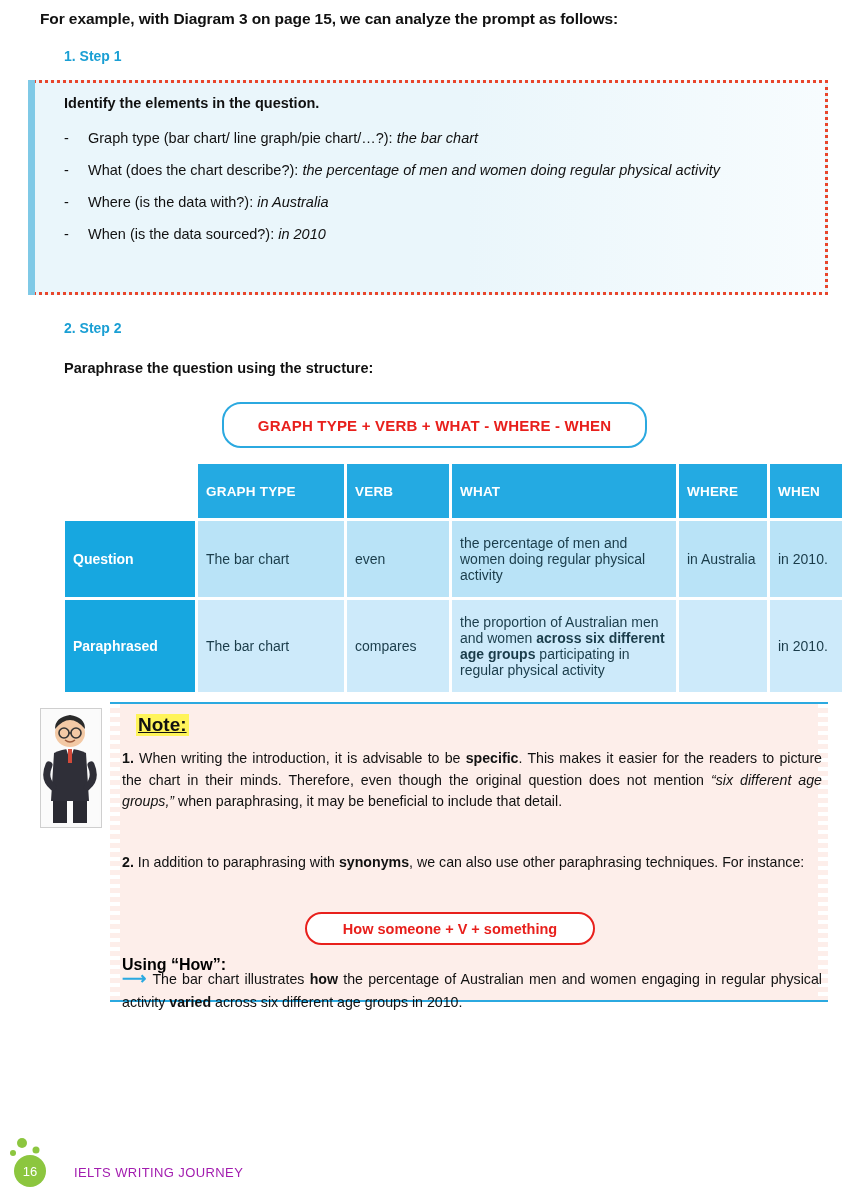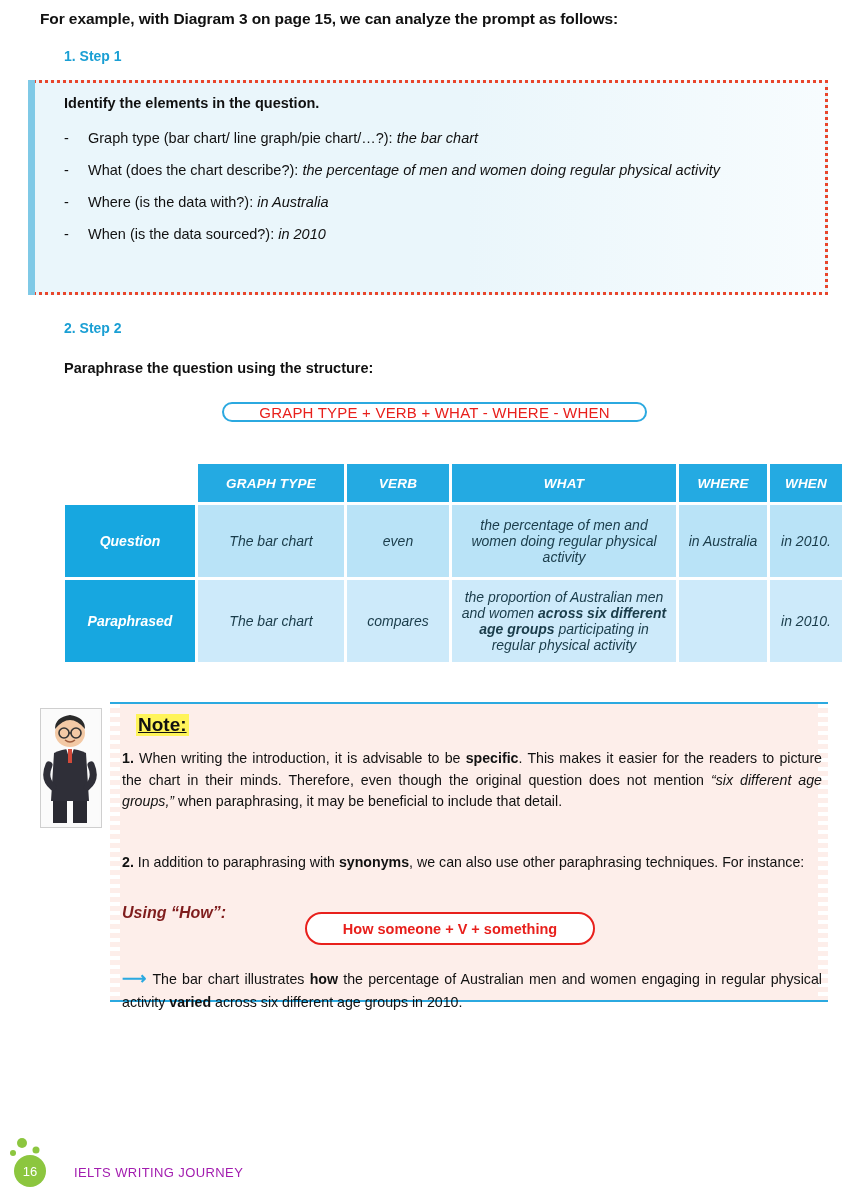--- a/index.html
+++ b/index.html
@@ -98,51 +98,49 @@
     font-weight: bold;
     color: #111;
   }
 
   
   .structure-pill {
     position: absolute;
     left: 222px;
     top: 402px;
     width: 425px;
-    height: 20px;
+    height: 46px;
     border: 2px solid #2ba9e0;
     border-radius: 19px;
     background: #ffffff;
     display: flex;
     align-items: center;
     justify-content: center;
     font-size: 15px;
-    font-weight: normal;
+    font-weight: bold;
     color: #e8201c;
     letter-spacing: 0.2px;
     box-sizing: border-box;
   }
 
   
   .tbl {
     position: absolute;
     left: 62px;
     top: 461px;
     width: 765px;
     border-collapse: separate;
     border-spacing: 3px;
     table-layout: fixed;
   }
   .tbl td {
-    text-align: center;
     vertical-align: middle;
     font-size: 14px;
     color: #1a3c4a;
-    padding: 6px 8px;
-    font-style: italic;
+    padding: 14px 8px;
   }
   .tbl .hdr {
     background: #24aae2;
     color: #ffffff;
     font-weight: bold;
     font-size: 13.5px;
     height: 26px;
     letter-spacing: 0.2px;
   }
   .tbl .blank { background: transparent; }
@@ -216,25 +214,24 @@
     text-align: justify;
   }
   .note-p1 { top: 748px; }
   .note-p2 { top: 852px; }
   .note-p i { font-style: italic; }
   .note-p b { font-weight: bold; }
 
   .using-how {
     position: absolute;
     left: 122px;
-    top: 904px;
+    top: 956px;
     font-size: 16px;
     font-weight: bold;
-    color: #7f1d1d;
-    font-style: italic;
+    color: #000000;
   }
   .how-pill {
     position: absolute;
     left: 305px;
     top: 912px;
     width: 290px;
     height: 33px;
     border: 2px solid #e8201c;
     border-radius: 18px;
     background: #ffffff;

